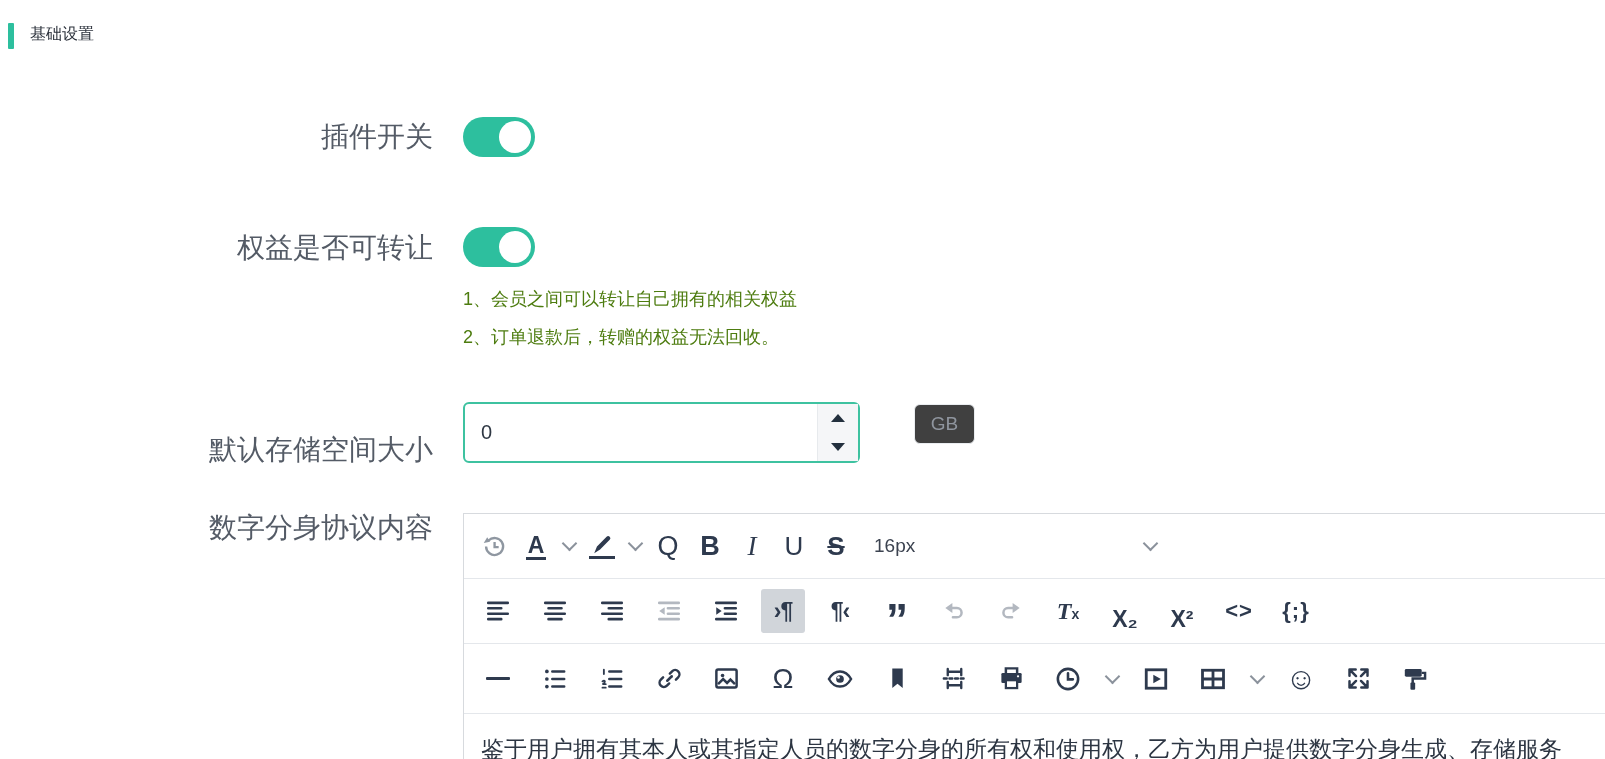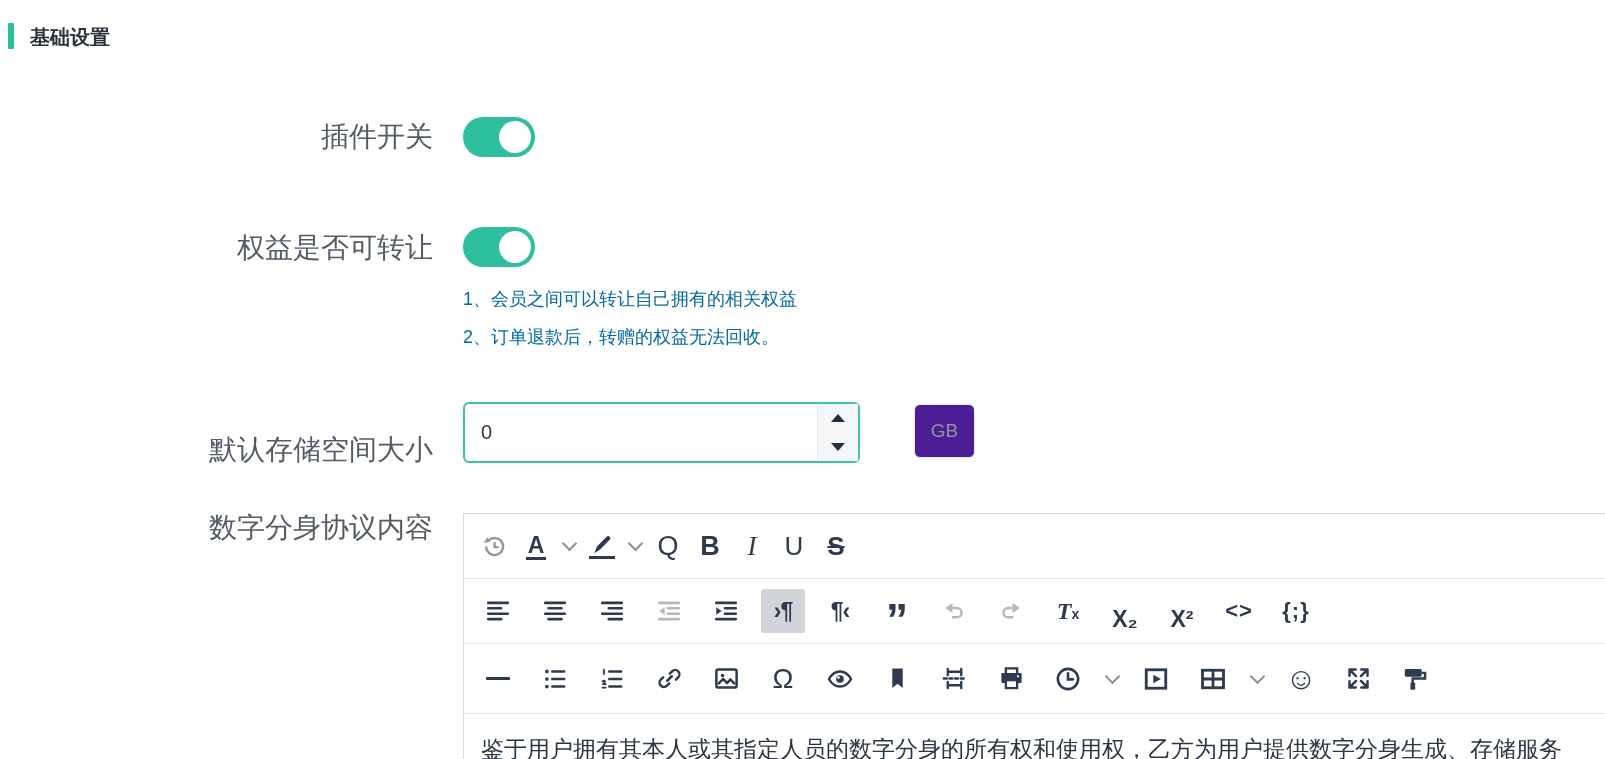--- a/index.html
+++ b/index.html
@@ -2,36 +2,36 @@
 <html><head>
 <meta charset="utf-8">
 <style>
   html,body{margin:0;padding:0;}
   body{
     width:1605px;height:759px;position:relative;overflow:hidden;background:#fff;
     font-family:"Liberation Sans","DejaVu Sans",sans-serif;
   }
   
   .section-bar{position:absolute;left:8px;top:23px;width:6px;height:26px;background:#2dbf9e;border-radius:1px;}
-  .section-title{position:absolute;left:30px;top:24px;font-size:20px;font-weight:bold;color:#2b313b;}
+  .section-title{position:absolute;left:30px;top:24px;font-size:16px;font-weight:normal;color:#2b313b;}
   
   .lbl{position:absolute;left:113px;width:320px;text-align:right;font-size:28px;color:#545b66;line-height:26px;}
   
   .switch{position:absolute;width:72px;height:40px;border-radius:20px;background:#2dbf9e;cursor:pointer;}
   .switch .knob{position:absolute;right:4px;top:4px;width:32px;height:32px;border-radius:50%;background:#fff;}
   
-  .tip{position:absolute;left:463px;font-size:18px;color:#0369a1;}
+  .tip{position:absolute;left:463px;font-size:18px;color:#4d7c0f;}
   
   .num-wrap{position:absolute;left:463px;top:402px;width:397px;height:61px;border:2px solid #3ec2a0;border-radius:6px;background:#fff;box-sizing:border-box;display:flex;}
   .num-input{flex:1;border:none;outline:none;font-size:20px;color:#2f3844;padding:0 0 0 16px;font-family:inherit;background:transparent;}
   .spin-col{width:40px;background:#f5f6f8;border-left:1px solid #e7eaed;display:flex;flex-direction:column;}
   .spin-btn{flex:1;display:flex;align-items:center;justify-content:center;cursor:pointer;}
   .tri-up{width:0;height:0;border-left:7px solid transparent;border-right:7px solid transparent;border-bottom:8px solid #23303e;}
   .tri-down{width:0;height:0;border-left:7px solid transparent;border-right:7px solid transparent;border-top:8px solid #23303e;}
-  .unit-box{position:absolute;left:914px;top:404px;width:61px;height:54px;background:#4c1d95;border:1px solid #eaedf0;border-radius:6px;box-sizing:border-box;display:flex;align-items:center;justify-content:center;font-size:19px;color:#8f959e;}
+  .unit-box{position:absolute;left:914px;top:404px;width:61px;height:40px;background:#404040;border:1px solid #eaedf0;border-radius:6px;box-sizing:border-box;display:flex;align-items:center;justify-content:center;font-size:19px;color:#8f959e;}
   
   .editor{position:absolute;left:463px;top:513px;width:1250px;height:420px;background:#fff;border:1px solid #d7dade;box-sizing:border-box;}
   .tb-row{display:flex;align-items:center;padding-left:12px;border-bottom:1px solid #e4e7eb;box-sizing:border-box;}
   .row1{height:65px;gap:6px;}
   .row2{height:65px;gap:13px;}
   .row3{height:70px;gap:13px;}
   .tb-btn{width:44px;height:44px;display:flex;align-items:center;justify-content:center;border-radius:3px;flex:none;color:#2e3a4e;cursor:pointer;}
   .tb-btn.sm{width:36px;}
   .tb-btn.active{background:#d1d5da;}
   .tb-btn.disabled{color:#b3b8c0;cursor:default;}
@@ -126,20 +126,24 @@
       </div>
     <div class="tb-btn sm">
         <span class="g-italic">I</span>
       </div>
     <div class="tb-btn sm">
         <span class="g-under">U</span>
       </div>
     <div class="tb-btn sm">
         <span class="g-strike">S</span>
       </div>
+    <div class="fontsize-dd">
+      <span class="fontsize-val">16px</span>
+      <div class="chev"></div>
+    </div>
   </div>
 
   <div class="tb-row row2">
     <div class="tb-btn">
       <svg width="26" height="26" viewBox="0 0 24 24" stroke="currentColor" stroke-width="2.4" stroke-linecap="round">
         <path d="M3 4.5h18M3 9.5h12M3 14.5h18M3 19.5h12"></path>
       </svg>
     </div>
     <div class="tb-btn">
       <svg width="26" height="26" viewBox="0 0 24 24" stroke="currentColor" stroke-width="2.4" stroke-linecap="round">

